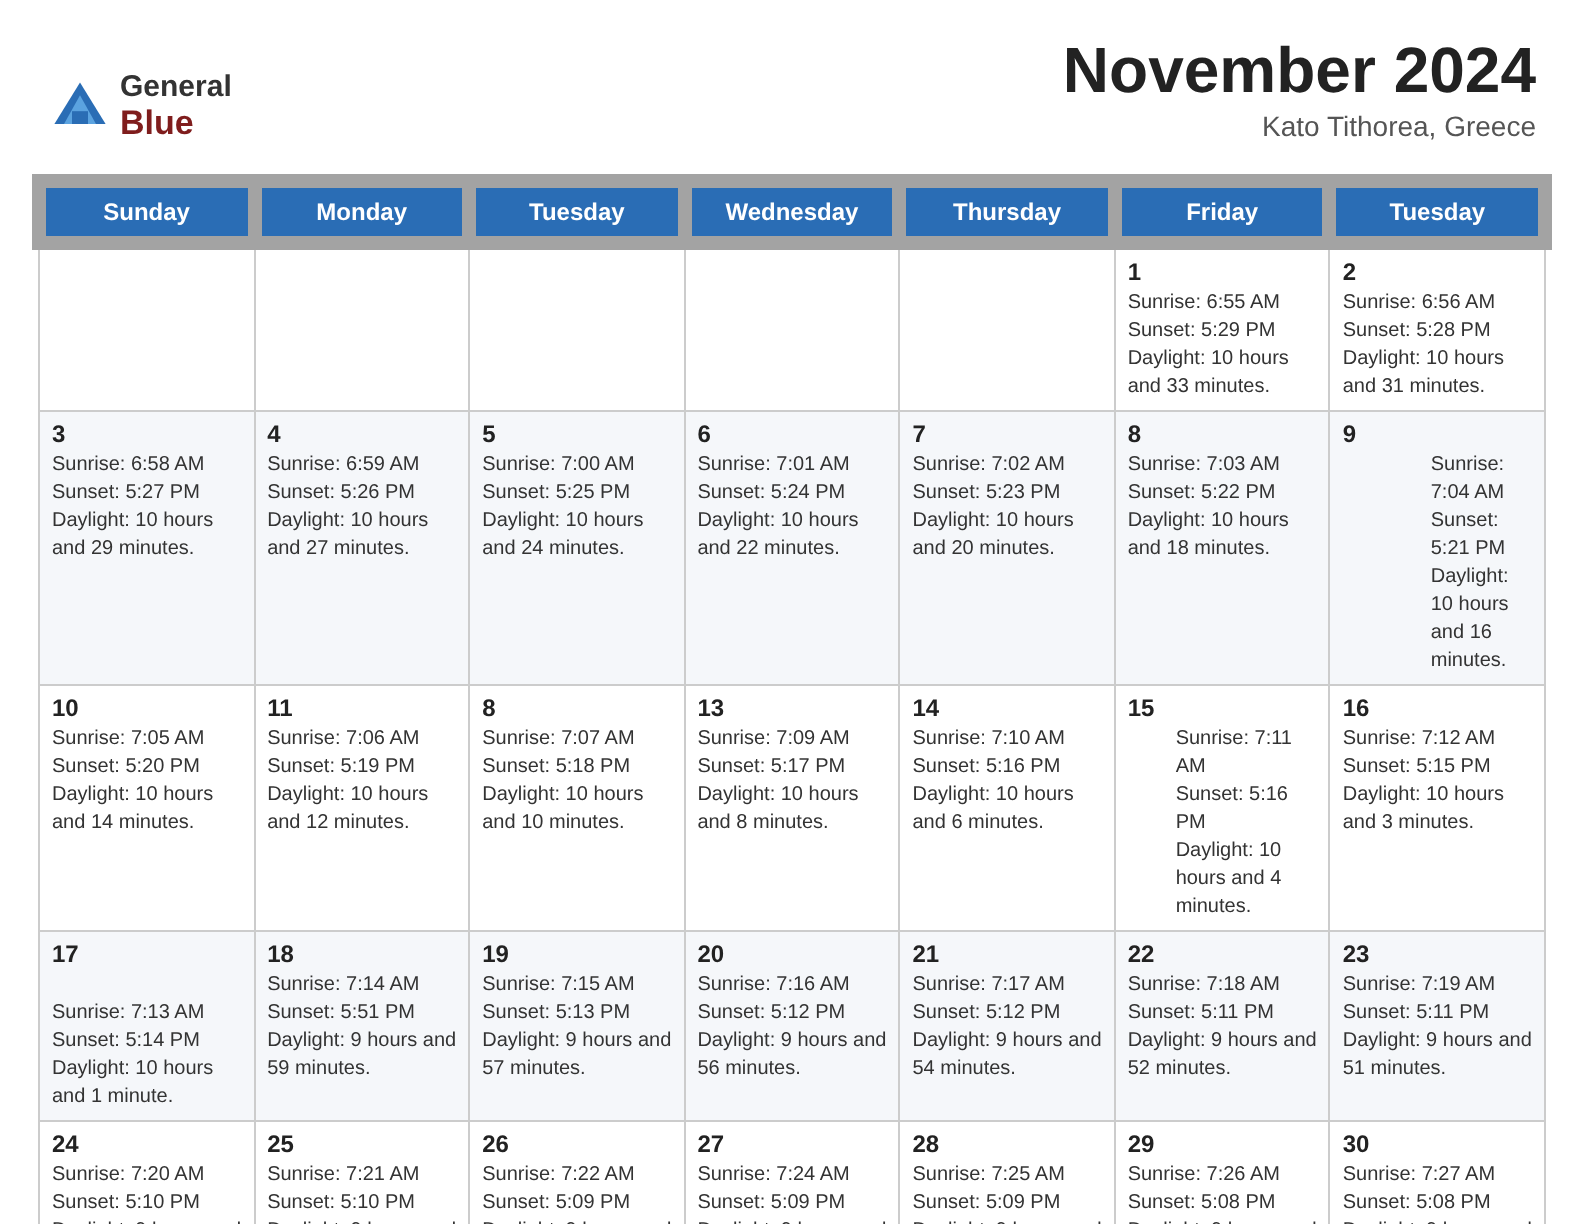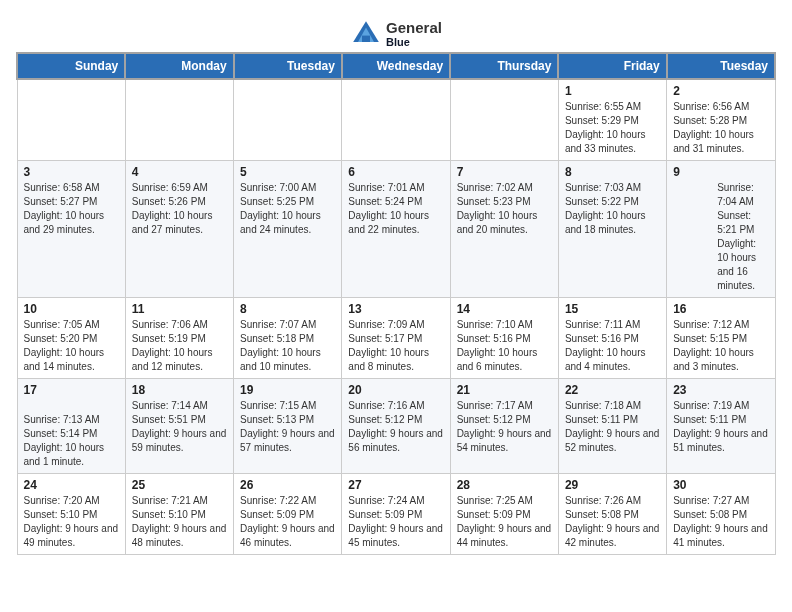--- a/index.html
+++ b/index.html
@@ -13,43 +13,42 @@
     .page {
       width: 792px;
       min-height: 612px;
       background: #fff;
       display: flex;
       flex-direction: column;
     }
     .header {
       display: flex;
       justify-content: space-between;
-      align-items: center;
-      padding: 18px 24px 2px 24px;
-      flex-direction: column;
+      align-items: flex-end;
+      padding: 18px 24px 16px 24px;
     }
     .logo {
       display: flex;
       align-items: center;
       gap: 4px;
     }
     .logo-text {
       display: flex;
       flex-direction: column;
       line-height: 1.1;
     }
     .logo-general {
       font-size: 15px;
       font-weight: bold;
       color: #333;
     }
     .logo-blue {
-      font-size: 11px;
-      font-weight: bold;
-      color: #0f172a;
+      font-size: 17px;
+      font-weight: bold;
+      color: #7f1d1d;
     }
     .logo-icon {
       width: 32px;
       height: 32px;
     }
     .title-area {
       text-align: right;
     }
     .month-title {
       font-size: 32px;
@@ -70,22 +69,22 @@
       width: 100%;
       border-collapse: collapse;
       table-layout: fixed;
     }
     thead tr th {
       background: #2a6db5;
       color: #fff;
       font-size: 12px;
       font-weight: bold;
       padding: 5px 6px;
-      text-align: right;
-      border: 2px solid #a3a3a3;
+      text-align: center;
+      border: 7px solid #a3a3a3;
     }
     tbody tr td {
       border: 1px solid #ccc;
       vertical-align: top;
       padding: 4px 6px;
       height: 78px;
       background: #fff;
       font-size: 10.5px;
       color: #333;
     }
@@ -117,20 +116,24 @@
       <svg class="logo-icon" viewBox="0 0 40 40">
         <polygon points="20,4 36,30 4,30" fill="#2a6db5"></polygon>
         <polygon points="20,12 30,30 10,30" fill="#5ba3e0"></polygon>
         <rect x="15" y="22" width="10" height="8" fill="#2a6db5"></rect>
       </svg>
       <div class="logo-text">
         <span class="logo-general">General</span>
         <span class="logo-blue">Blue</span>
       </div>
     </div>
+    <div class="title-area">
+      <div class="month-title">November 2024</div>
+      <div class="location">Kato Tithorea, Greece</div>
+    </div>
   </div>
 
   <div class="calendar">
     <table>
       <thead>
         <tr>
         <th>Sunday</th>
             <th>Monday</th>
             <th>Tuesday</th>
             <th>Wednesday</th>
@@ -229,21 +232,21 @@
 Daylight: 10 hours and 8 minutes.</div>
             </td>
             <td>
               <span class="day-num">14</span>
               <div class="day-info" style="white-space: pre-line;">Sunrise: 7:10 AM
 Sunset: 5:16 PM
 Daylight: 10 hours and 6 minutes.</div>
             </td>
             <td>
               <span class="day-num">15</span>
-              <div class="day-info" style="white-space: pre-line;">Sunrise: 7:11 AM
+              <div class="day-info" style="white-space: pre-line; margin-left: 24px;">Sunrise: 7:11 AM
 Sunset: 5:16 PM
 Daylight: 10 hours and 4 minutes.</div>
             </td>
             <td>
               <span class="day-num">16</span>
               <div class="day-info" style="white-space: pre-line;">Sunrise: 7:12 AM
 Sunset: 5:15 PM
 Daylight: 10 hours and 3 minutes.</div>
             </td>
           </tr>

